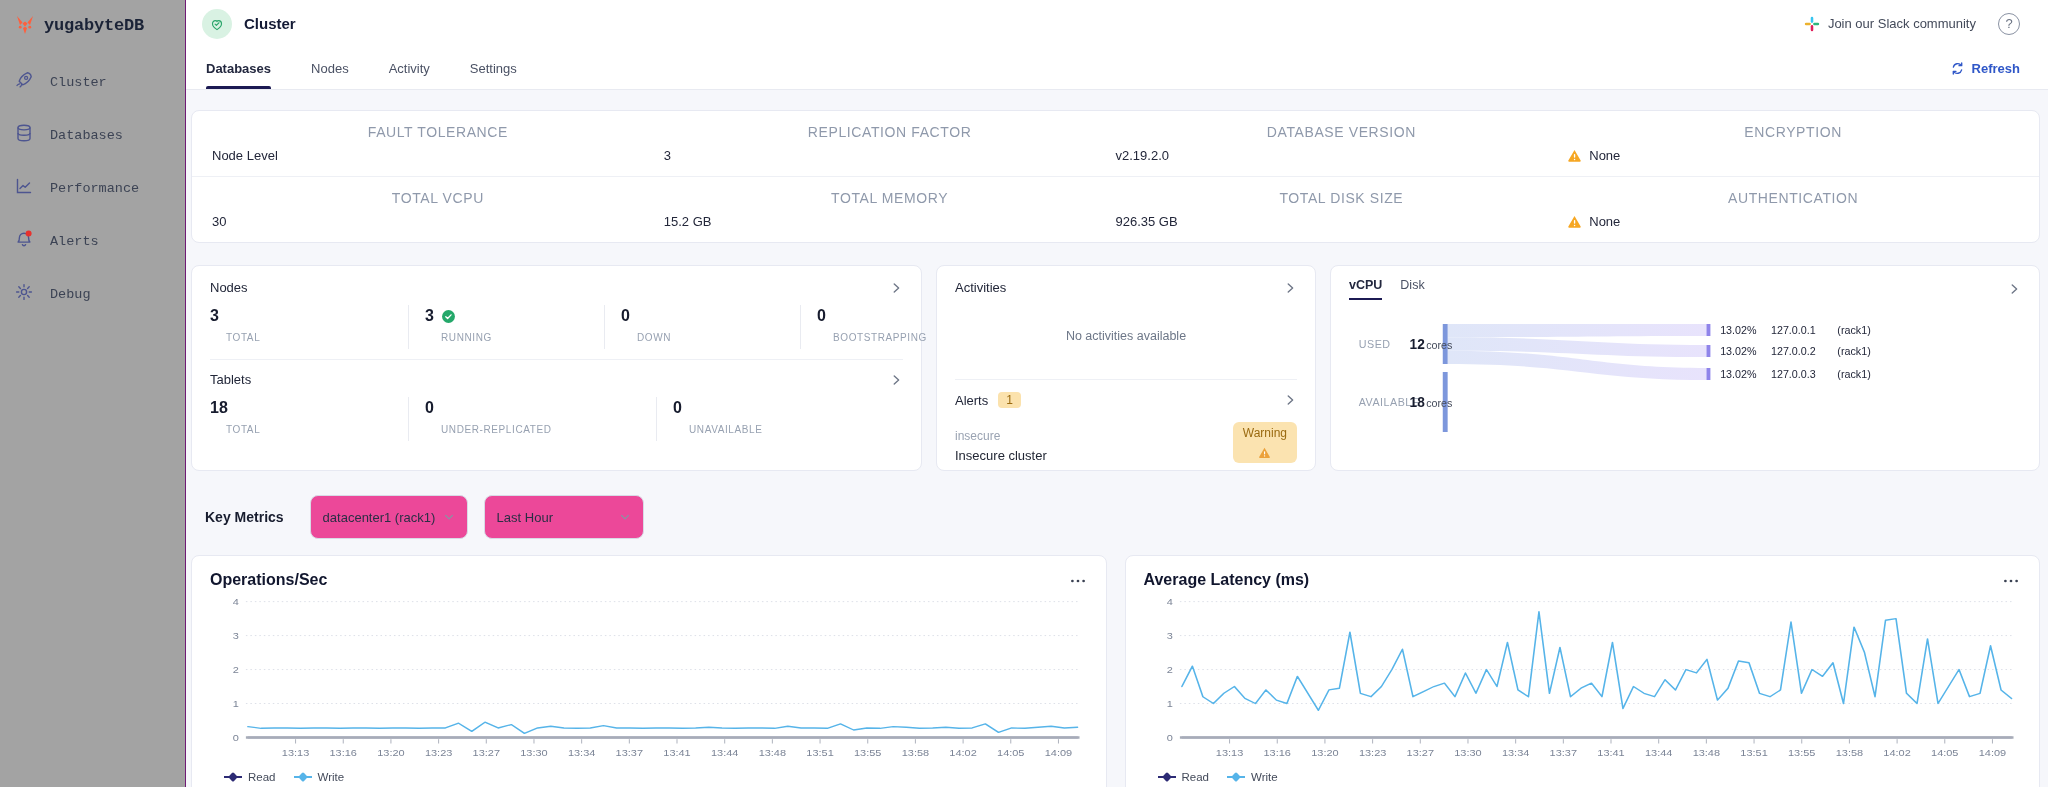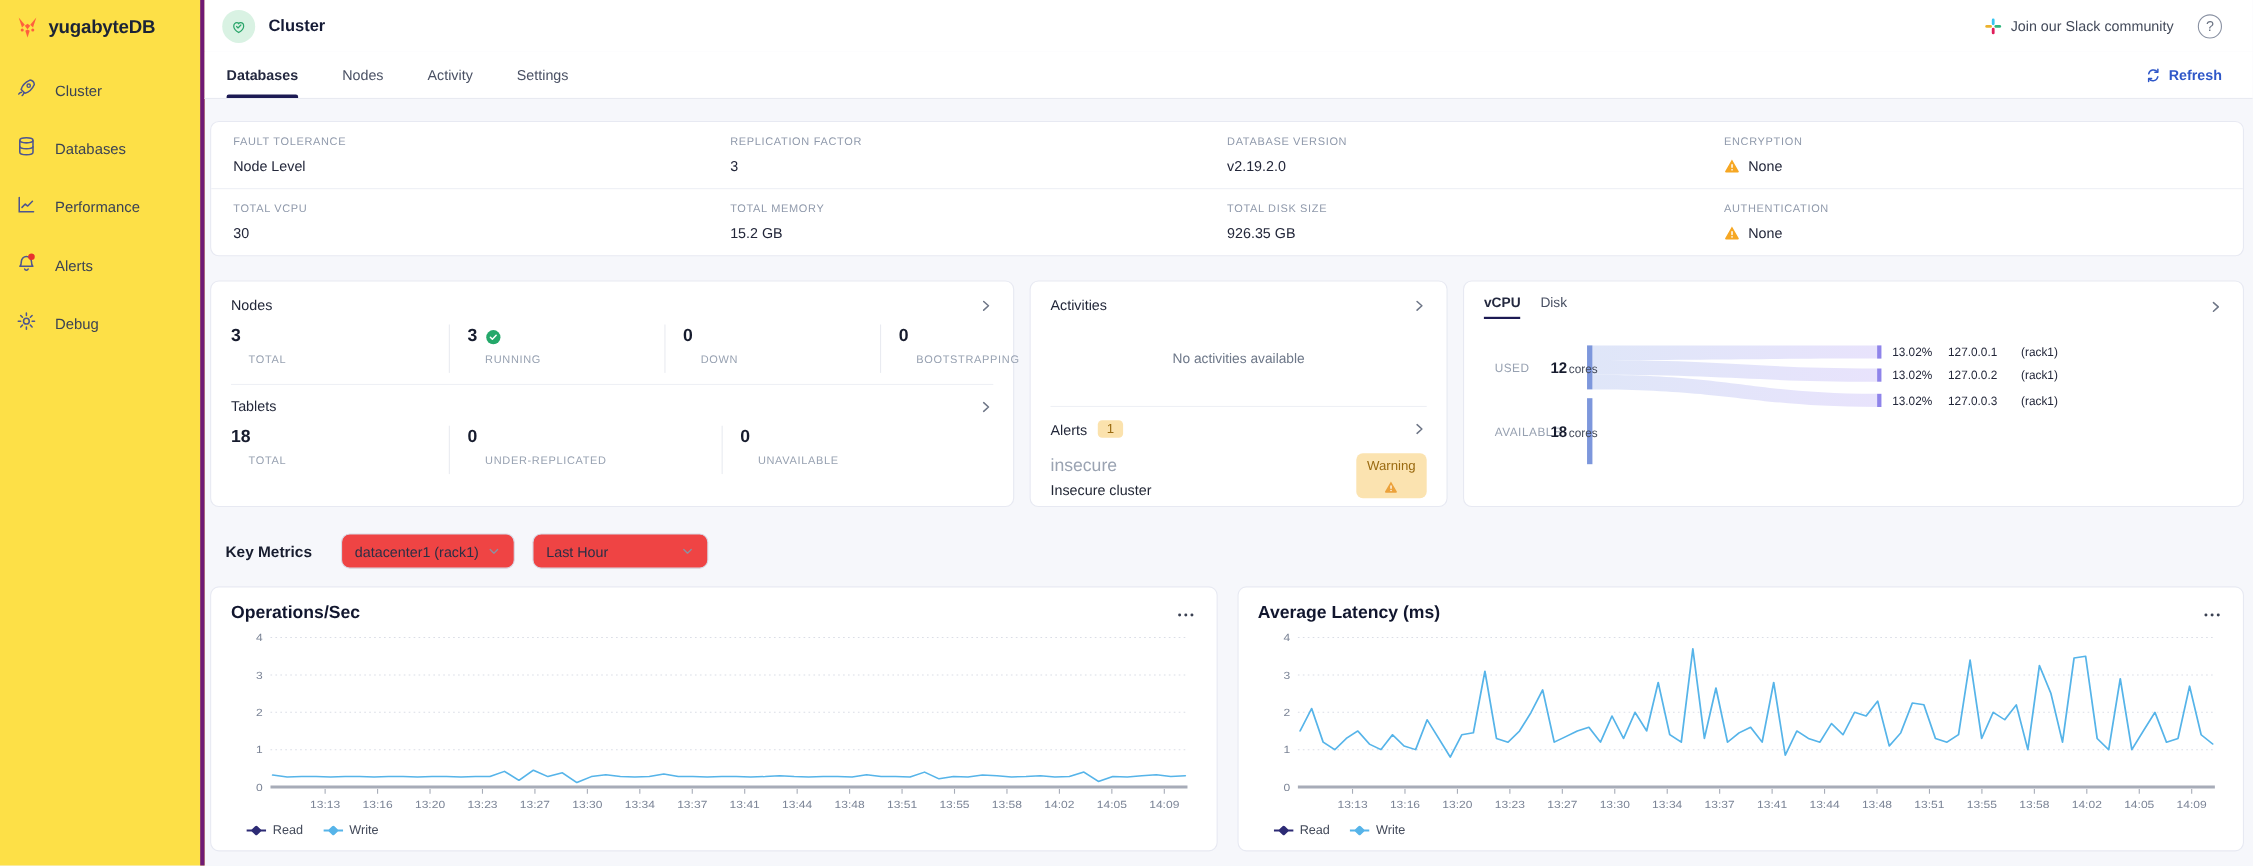--- a/index.html
+++ b/index.html
@@ -1,20 +1,20 @@
 <!DOCTYPE html>
 <html><head>
 <meta charset="utf-8">
 <style>
   * { margin:0; padding:0; box-sizing:border-box; }
   html,body { width:2048px; height:787px; overflow:hidden; font-family:"Liberation Sans", sans-serif; background:#f6f7fb; color:#20243a; }
   .app { display:flex; width:100%; height:100%; }
 
   
-  .sidebar { width:186px; background:#fde047; border-right:4px solid #701a75; flex:0 0 186px; }
+  .sidebar { width:186px; background:#a3a3a3; border-right:1px solid #701a75; flex:0 0 186px;font-family:Liberation Mono, monospace; }
   .logo { display:flex; align-items:center; gap:8px; padding:14px 12px 20px 14px; cursor:pointer; }
   .logo .brand-text { font-size:17px; font-weight:bold; color:#1b2337; letter-spacing:-0.2px; }
   .nav-item { display:flex; align-items:center; gap:16px; padding:14px 14px; cursor:pointer; }
   .nav-item .nav-label { font-size:13.5px; color:#3c4354; }
   .nav-item svg { flex:0 0 20px; }
 
   
   .main { flex:1; display:flex; flex-direction:column; min-width:0; }
   header { height:47px; background:#fff; display:flex; align-items:center; justify-content:space-between; padding:0 28px 0 16px; }
   .title-wrap { display:flex; align-items:center; gap:12px; }
@@ -31,61 +31,61 @@
   .tab.active::after { content:""; position:absolute; left:0; right:0; bottom:0; height:3px; background:#1c1a53; border-radius:2px 2px 0 0; }
   .refresh-btn { display:flex; align-items:center; gap:7px; background:none; border:none; color:#2f57c8; font-size:13px; font-weight:bold; cursor:pointer; font-family:inherit; }
 
   .content { flex:1; padding:20px 8px 0 5px; overflow:hidden; }
   .card { background:#fff; border:1px solid #e7e9f2; border-radius:8px; }
 
   
   .info-card { margin-bottom:22px; }
   .info-row { display:grid; grid-template-columns:1fr 1fr 1fr 1fr; padding:13px 20px; }
   .info-row + .info-row { border-top:1px solid #eef0f5; }
-  .info-field .f-label { font-size:10px; letter-spacing:0.6px; color:#8f99ab; text-transform:uppercase; margin-bottom:8px; }
+  .info-field .f-label { font-size:14px; letter-spacing:0.6px; color:#8f99ab; text-transform:uppercase; margin-bottom:8px;text-align:center; }
   .info-field .f-value { font-size:13px; color:#23273a; display:flex; align-items:center; gap:7px; }
 
   
   .cards-row { display:flex; gap:14px; margin-bottom:24px; height:206px; }
   .nodes-card { width:731px; flex:0 0 731px; padding:14px 18px 10px 18px; display:flex; flex-direction:column; }
   .sub-head { display:flex; align-items:center; justify-content:space-between; margin-bottom:10px; }
   .sub-title { font-size:13px; color:#222739; display:flex; align-items:center; gap:10px; }
   .chev { cursor:pointer; }
   .stat-grid { display:grid; }
   .nodes-grid { grid-template-columns:198px 196px 196px 1fr; }
   .tablets-grid { grid-template-columns:198px 248px 1fr; }
   .stat-cell { padding:2px 0 6px 16px; border-left:1px solid #e9ebf1; }
   .stat-cell:first-child { padding-left:0; border-left:none; }
   .stat-num { font-size:16px; font-weight:bold; color:#171c2e; display:flex; align-items:center; gap:7px; }
   .stat-label { font-size:10px; letter-spacing:0.6px; color:#97a1b1; text-transform:uppercase; margin-top:7px;margin-left:16px; }
   .hdivider { border-top:1px solid #eef0f5; margin:10px 0 12px 0; }
 
   .act-card { width:380px; flex:0 0 380px; padding:14px 18px 10px 18px; display:flex; flex-direction:column; }
   .empty-text { text-align:center; color:#6d7788; font-size:12.5px; padding:24px 0 26px 0; }
   .count-badge { background:#fbe2ad; color:#9a6a10; font-size:12px; border-radius:4px; padding:1px 8px; }
-  .alert-name { font-size:16px; color:#9aa3b2; margin-bottom:5px; }
+  .alert-name { font-size:12px; color:#9aa3b2; margin-bottom:5px; }
   .alert-desc { font-size:13px; color:#222735; }
   .alert-row { display:flex; justify-content:space-between; align-items:flex-end; margin-top:4px; }
   .warn-badge { background:#fbe3b0; color:#9a6a10; font-size:12px; border-radius:6px; padding:4px 10px; display:flex; align-items:center; gap:6px;flex-direction:column; }
 
   .usage-card { flex:1; padding:12px 18px 8px 18px; }
   .usage-head { display:flex; align-items:center; justify-content:space-between; }
   .usage-tabs { display:flex; gap:18px; }
   .usage-tab { font-size:12.5px; color:#4a5164; padding-bottom:6px; cursor:pointer; position:relative; }
   .usage-tab.active { color:#23283f; font-weight:bold; border-bottom:2.5px solid #1c1a53; }
   #sankey { width:100%; height:150px; margin-top:6px; }
   .sk-label { font-size:11px; fill:#97a1b1; letter-spacing:0.5px; }
   .sk-cores-num { font-size:14px; font-weight:bold; fill:#171c2e; }
   .sk-cores { font-size:11px; fill:#434a5a; }
   .sk-pct { font-size:11px; fill:#23273a; }
 
   
   .metrics-row { display:flex; align-items:center; gap:16px; margin:0 0 16px 14px; }
   .metrics-row h2 { font-size:14px; font-weight:bold; color:#171c2e; margin-right:10px; }
-  .select { display:flex; align-items:center; justify-content:space-between; background:#ef4444; border:1px solid #d8dbe6; border-radius:8px; height:32px; padding:0 12px; font-size:13px; color:#2a2f45; cursor:pointer; }
+  .select { display:flex; align-items:center; justify-content:space-between; background:#ec4899; border:1px solid #d8dbe6; border-radius:8px; height:44px; padding:0 12px; font-size:13px; color:#2a2f45; cursor:pointer; }
   .select.w1 { width:158px; }
   .select.w2 { width:160px; }
 
   
   .charts-row { display:flex; gap:18px; }
   .chart-card { flex:1; padding:14px 18px 10px 18px; }
   .chart-head { display:flex; align-items:center; justify-content:space-between; margin-bottom:4px; }
   .chart-title { font-size:16px; font-weight:bold; color:#11162e; }
   .dots-btn { cursor:pointer; background:none; border:none; padding:2px; }
   .chart-svg { width:100%; height:172px; display:block; }

